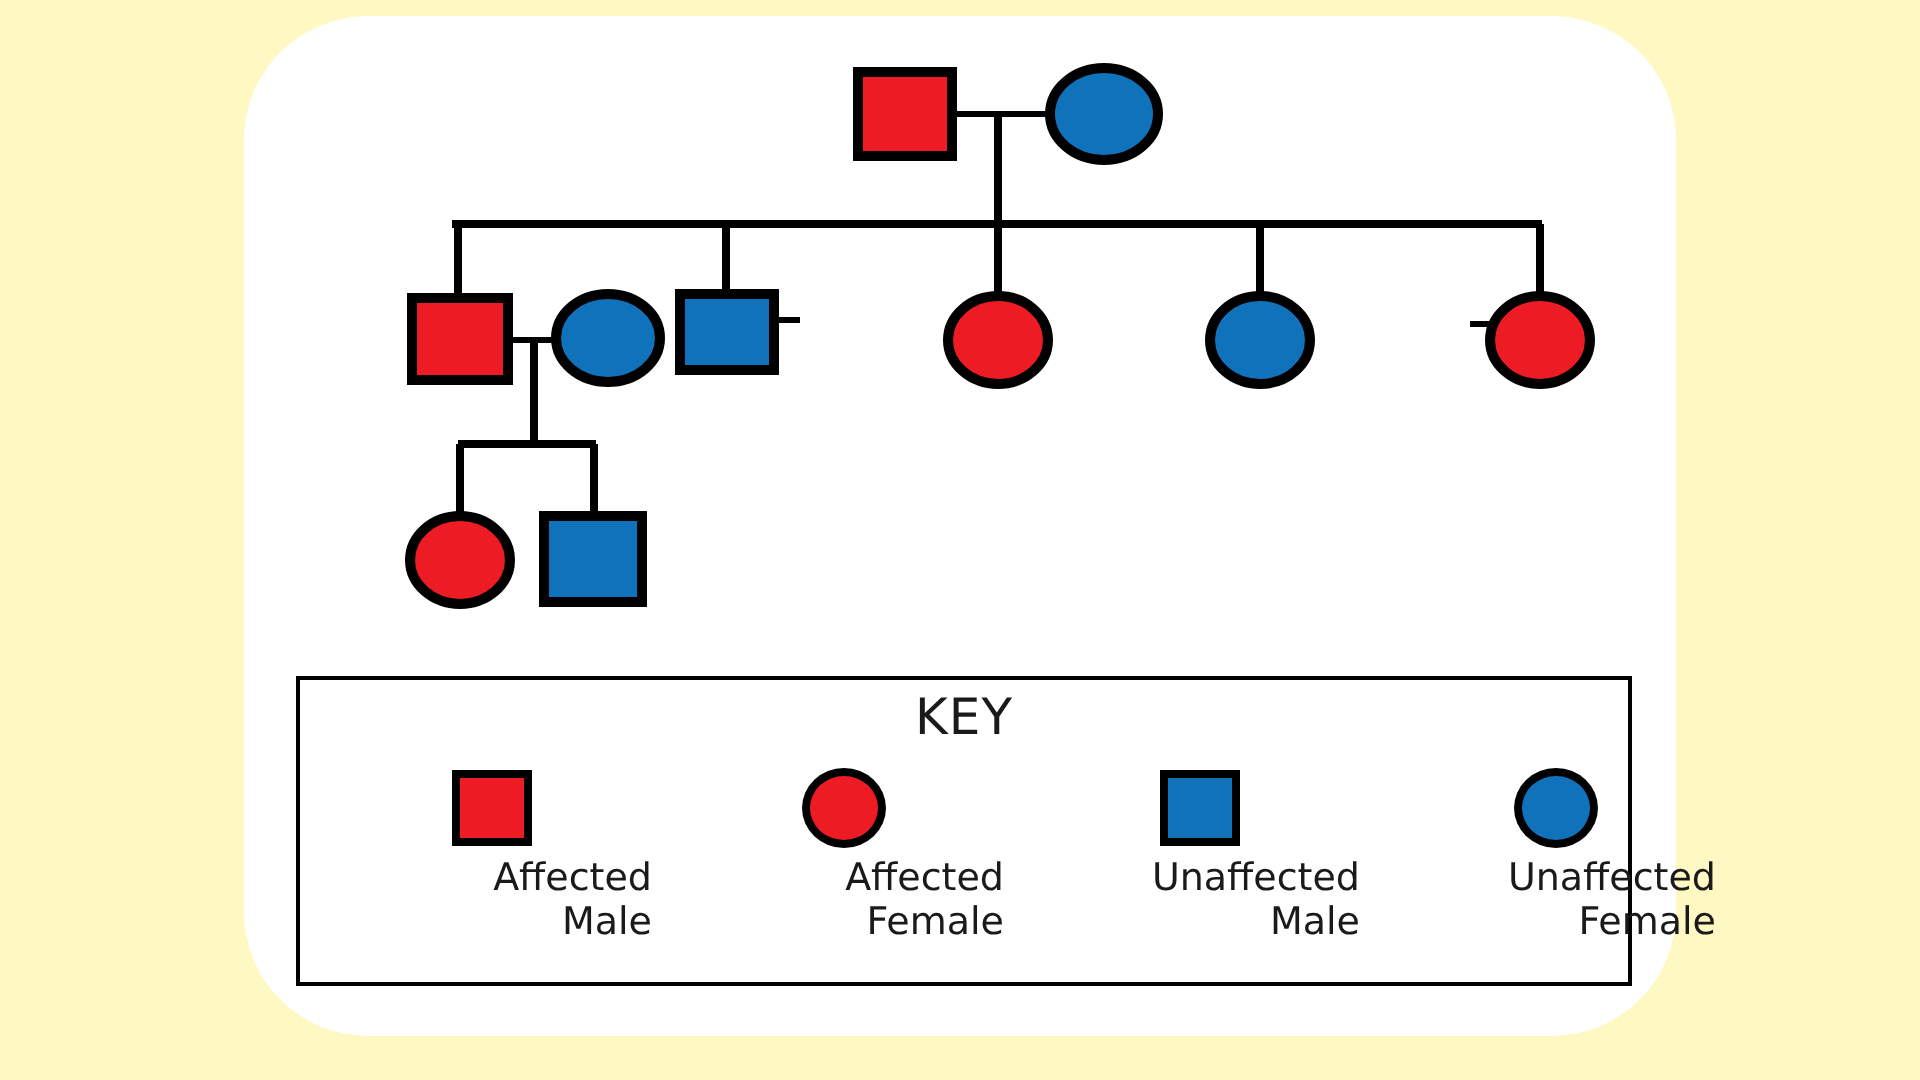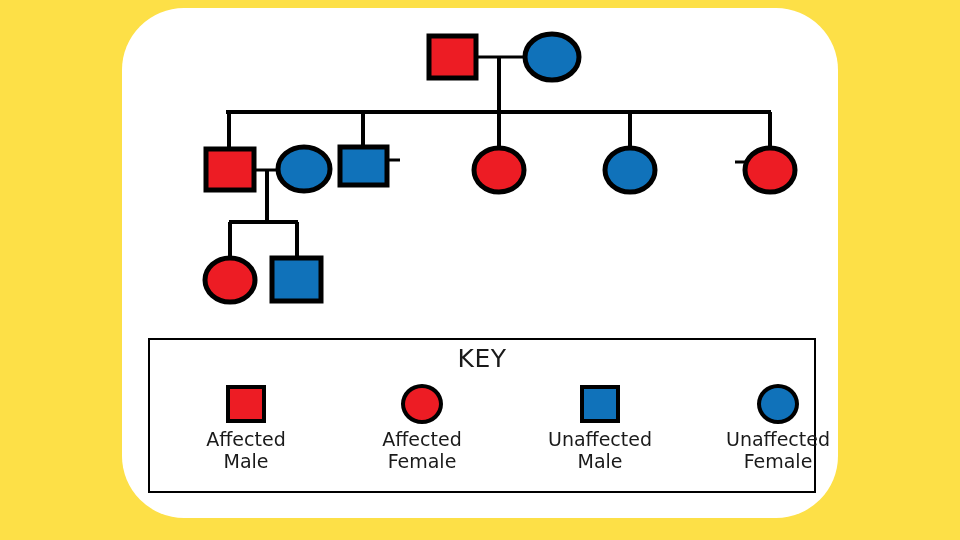--- a/index.html
+++ b/index.html
@@ -11,21 +11,21 @@
     height: 540px;
     overflow: hidden;
   }
   body {
     font-family: "DejaVu Sans", sans-serif;
   }
   #stage {
     position: relative;
     width: 960px;
     height: 540px;
-    background: #fde047;
+    background: #fef9c3;
   }
   
   #card {
     position: absolute;
     left: 122px;
     top: 8px;
     width: 716px;
     height: 510px;
     background: #ffffff;
     border-radius: 62px;
@@ -57,21 +57,21 @@
     text-align: center;
     font-size: 25px;
     color: #1a1a1a;
     letter-spacing: 0.5px;
     font-family: "DejaVu Sans", sans-serif;
   }
   .key-entry {
     position: absolute;
     top: 42px;
     width: 160px;
-    text-align: center;
+    text-align: right;
   }
   .key-entry .key-symbol-wrap {
     height: 44px;
     display: flex;
     align-items: center;
     justify-content: center;
   }
   .key-entry .key-label {
     font-size: 19px;
     line-height: 22px;

